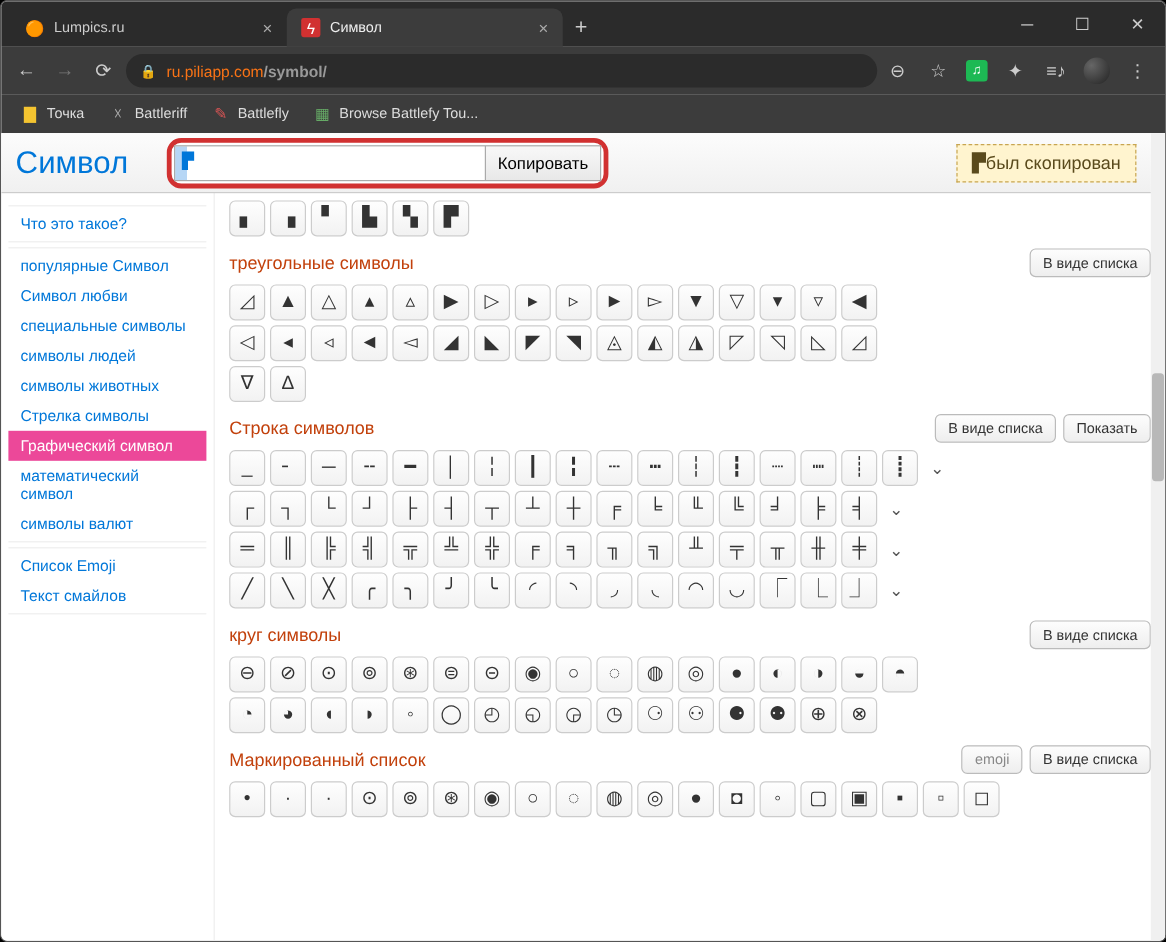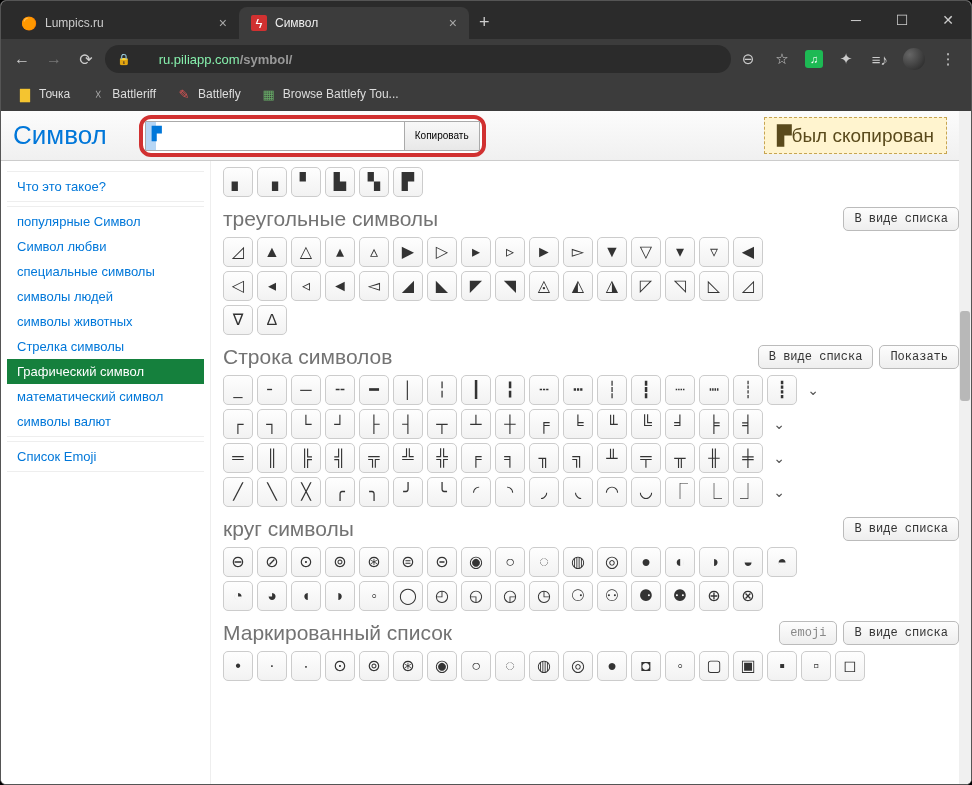--- a/index.html
+++ b/index.html
@@ -16,52 +16,52 @@
   .tab .close { color: #aaa; font-size: 14px; }
   .newtab { color: #ccc; font-size: 18px; padding: 6px 10px; cursor: pointer; }
   .winbtns { display: flex; }
   .winbtn { width: 46px; display: flex; align-items: center; justify-content: center; color: #ccc; font-size: 14px; cursor: pointer; }
   
   .addrbar { background: #3c3c3c; display: flex; align-items: center; gap: 6px; padding: 6px 8px; height: 40px; }
   .navbtn { width: 26px; height: 26px; display: flex; align-items: center; justify-content: center; color: #ccc; cursor: pointer; font-size: 16px; }
   .navbtn.dim { color: #777; }
   .url { flex: 1; background: #2b2b2b; border-radius: 20px; display: flex; align-items: center; padding: 4px 12px; color: #ccc; font-size: 13px; gap: 8px; height: 28px; }
   .url .lock { font-size: 11px; }
-  .url .domain { color: #86efac; margin-left: 20px; }
+  .url .domain { color: #f97316; }
   .url .path { color: #999; font-weight: bold; }
   .addr-icons { display: flex; gap: 12px; align-items: center; padding-right: 4px; }
   .addr-icon { width: 22px; height: 22px; display: flex; align-items: center; justify-content: center; color: #ccc; cursor: pointer; font-size: 15px; }
   .music-ext { background: #1db954; color: #fff; border-radius: 3px; font-size: 11px; width: 18px; height: 18px; }
   .avatar { width: 22px; height: 22px; border-radius: 50%; background: radial-gradient(circle at 30% 30%, #666, #222); }
   
   .bookmarks { background: #3c3c3c; display: flex; align-items: center; gap: 4px; padding: 4px 8px 6px; height: 32px; }
   .bookmark { display: flex; align-items: center; gap: 6px; padding: 4px 8px; color: #ddd; font-size: 12px; cursor: pointer; border-radius: 4px; }
   .bk-icon { width: 16px; height: 16px; display: flex; align-items: center; justify-content: center; font-size: 13px; }
   
   
   .page { flex: 1; display: flex; background: #fff; overflow: hidden; position: relative; }
   
   .page-header { position: absolute; top: 0; left: 0; right: 12px; height: 50px; background: linear-gradient(#fcfcfc, #f0f0f0); border-bottom: 1px solid #ccc; z-index: 2; display: flex; align-items: center; padding: 0 12px; gap: 12px; }
   .logo { color: #0077d9; font-size: 26px; font-weight: normal; }
   .copy-area { margin-left: 20px; display: flex; border: 4px solid #d13131; border-radius: 12px; padding: 2px; background: #fff; }
   .copy-input { width: 260px; height: 30px; border: 1px solid #aaa; font-size: 13px; padding: 4px 6px; resize: none; font-family: inherit; color: #0077d9; background: linear-gradient(90deg, #b6d6f5 0 10px, #fff 10px); }
-  .copy-btn { background: linear-gradient(#f8f8f8,#e8e8e8); border: 1px solid #aaa; border-left: none; padding: 0 10px; font-size: 10px; cursor: pointer; text-align: right; }
-  .copied-badge { margin-left: auto; background: #fff4cf; border: 1px dashed #c7a552; color: #5a4a1c; padding: 6px 12px; font-size: 19px; }
-  
-  .sidebar { width: 210px; padding-top: 56px; border-right: 1px solid #eee; overflow-y: auto; }
+  .copy-btn { background: linear-gradient(#f8f8f8,#e8e8e8); border: 1px solid #aaa; border-left: none; padding: 0 10px; font-size: 14px; cursor: pointer; text-align: right; }
+  .copied-badge { margin-left: auto; background: #fff4cf; border: 1px dashed #c7a552; color: #5a4a1c; padding: 6px 12px; font-size: 15px; }
+  
+  .sidebar { width: 178px; padding-top: 56px; border-right: 1px solid #eee; overflow-y: auto; }
   .sidebar-group { border-top: 1px solid #eee; border-bottom: 1px solid #eee; margin: 4px 6px; padding: 2px 0; }
   .sidebar-item { color: #0077d9; padding: 5px 10px; font-size: 13px; cursor: pointer; }
-  .sidebar-item.active { background: #15803d; color: #fff; }
+  .sidebar-item.active { background: #ec4899; color: #fff; }
   
   .content { flex: 1; padding: 56px 12px 8px 12px; overflow-y: auto; position: relative; }
   
   .section-title-row { display: flex; align-items: center; margin: 10px 0 6px; }
-  .section-title { color: #737373; font-size: 21px; }
+  .section-title { color: #c2410c; font-size: 15px; }
   .section-btns { margin-left: auto; display: flex; gap: 6px; }
-  .pill-btn { background: linear-gradient(#fdfdfd,#eee); border: 1px solid #bbb; border-radius: 5px; padding: 4px 10px; font-size: 12px; cursor: pointer; color: #333; font-family: Liberation Mono, monospace; }
+  .pill-btn { background: linear-gradient(#fdfdfd,#eee); border: 1px solid #bbb; border-radius: 5px; padding: 4px 10px; font-size: 12px; cursor: pointer; color: #333; }
   .pill-btn.emoji { color: #888; }
   
   .sym-row { display: flex; flex-wrap: wrap; gap: 4px; margin-bottom: 4px; align-items: center; }
   .sym { width: 30px; height: 30px; border: 1px solid #ccc; border-radius: 5px; background: linear-gradient(#fefefe,#f2f2f2); display: flex; align-items: center; justify-content: center; font-size: 16px; color: #333; cursor: pointer; line-height: 1; }
   .chev-down { width: 24px; color: #555; font-size: 14px; text-align: center; cursor: pointer; }
   
   .page-scrollbar { position: absolute; right: 0; top: 0; bottom: 0; width: 12px; background: #f0f0f0; }
   .scroll-thumb { position: absolute; left: 1px; right: 1px; top: 200px; height: 90px; background: #b8b8b8; border-radius: 3px; }
 </style>
 </head>
@@ -148,20 +148,21 @@
           <div class="sidebar-item">специальные символы</div>
           <div class="sidebar-item">символы людей</div>
           <div class="sidebar-item">символы животных</div>
           <div class="sidebar-item">Стрелка символы</div>
           <div class="sidebar-item active">Графический символ</div>
           <div class="sidebar-item">математический символ</div>
           <div class="sidebar-item">символы валют</div>
         </div>
         <div class="sidebar-group">
           <div class="sidebar-item">Список Emoji</div>
+          <div class="sidebar-item">Текст смайлов</div>
         </div>
       </div>
 
     <div class="content" id="content">
         <div class="sym-row">
           <div class="sym">▖</div>
           <div class="sym">▗</div>
           <div class="sym">▘</div>
           <div class="sym">▙</div>
           <div class="sym">▚</div>

